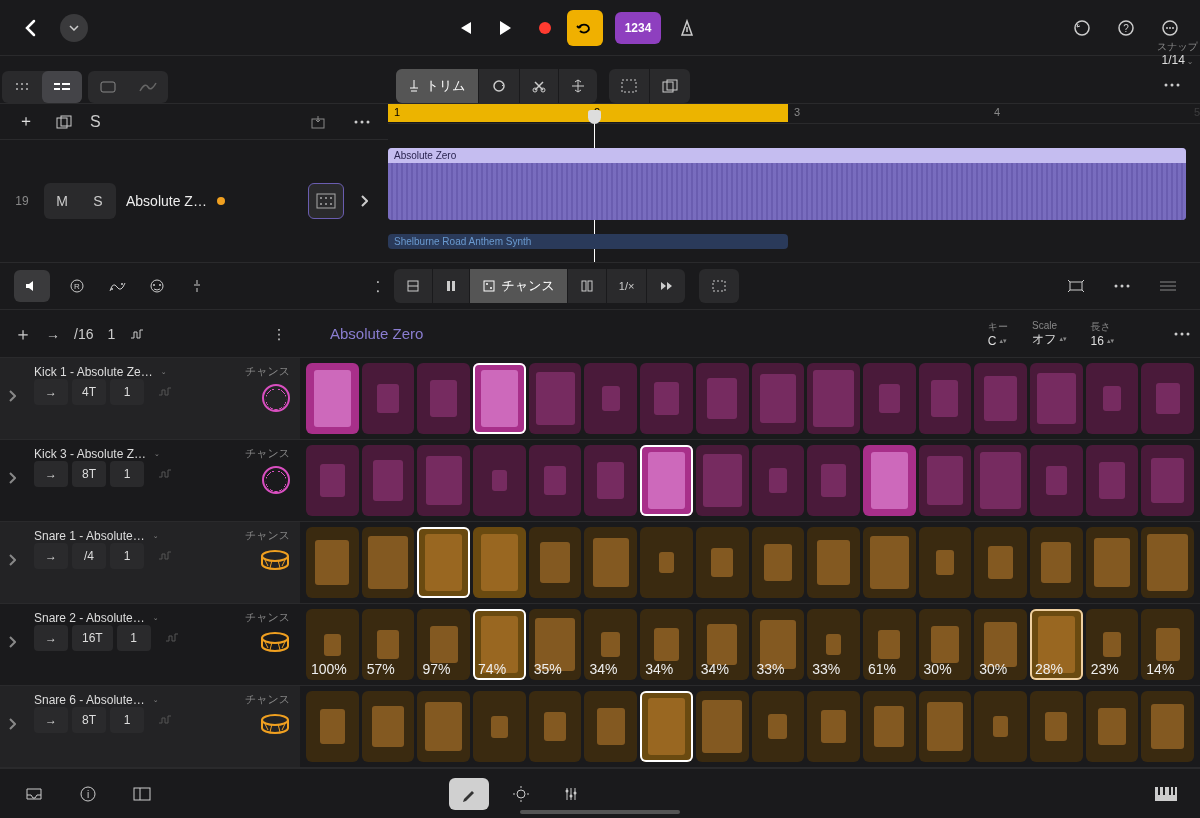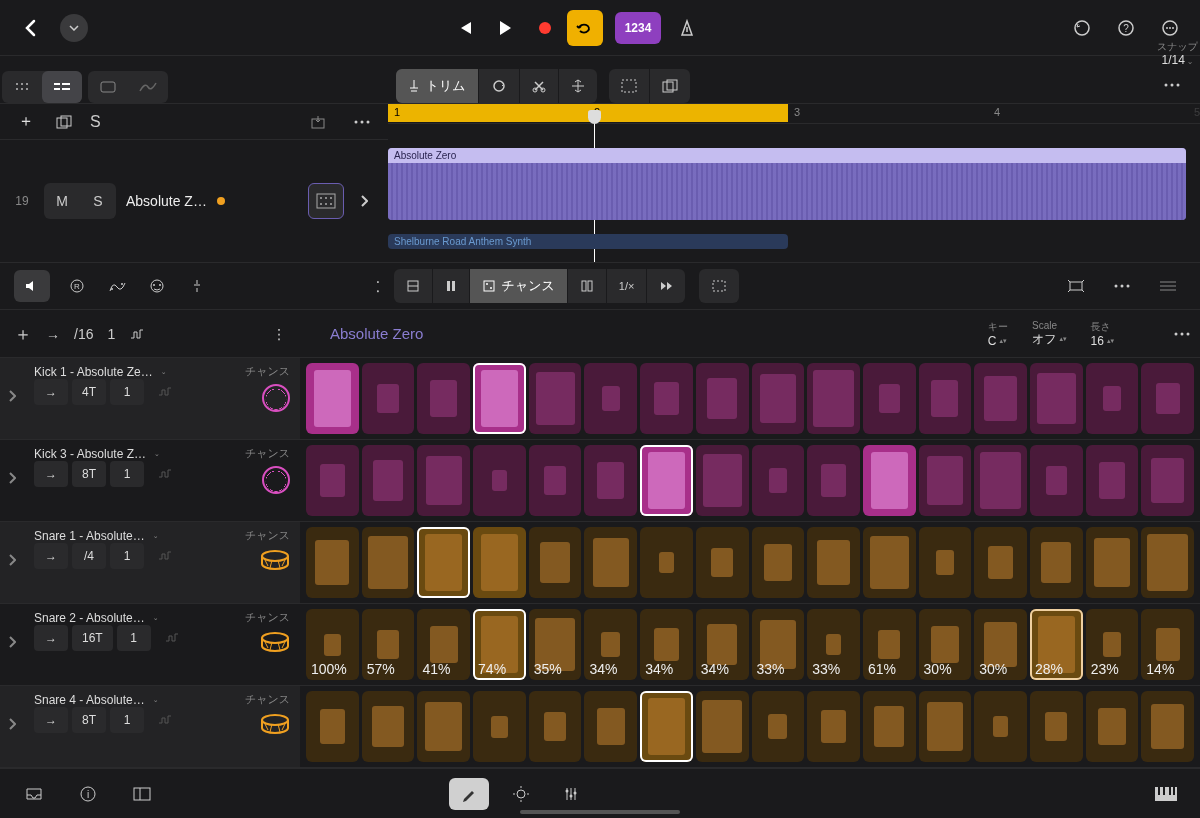--- a/index.html
+++ b/index.html
@@ -764,21 +764,21 @@
         <div class="step orange">
           <div class="fill" style="height: 31%; width: 31%;"></div>
           <div class="pct">100%</div>
         </div>
         <div class="step orange">
           <div class="fill" style="height: 42%; width: 42%;"></div>
           <div class="pct">57%</div>
         </div>
         <div class="step orange">
           <div class="fill" style="height: 53%; width: 53%;"></div>
-          <div class="pct">41%</div>
+          <div class="pct">97%</div>
         </div>
         <div class="step orange strong outlined-white">
           <div class="fill" style="height: 80%; width: 70%;"></div>
           <div class="pct">74%</div>
         </div>
         <div class="step orange">
           <div class="fill" style="height: 75%; width: 75%;"></div>
           <div class="pct">35%</div>
         </div>
         <div class="step orange">
@@ -828,21 +828,21 @@
       </div>
     </div>
     <div class="seq-row">
       <div class="seq-row-head alt">
     <span class="row-caret">
           <svg width="8" height="12">
             <path d="M2 1l5 5-5 5" stroke="#888" stroke-width="2" fill="none"></path>
           </svg>
         </span>
     <div class="row-title">
-          <span>Snare 4 - Absolute…</span>
+          <span>Snare 6 - Absolute…</span>
           <span class="updown">⌄</span>
           <span class="chance">チャンス</span>
         </div>
     <div class="row-controls">
       <div class="rc-btn">→</div>
       <div class="rc-btn">8T</div>
       <div class="rc-btn">1</div>
       <div class="rc-btn" style="background:transparent;color:#555">
             <svg width="14" height="10">
               <path d="M1 8h3V3h3v5h3V1h3" stroke="#555" fill="none"></path>

